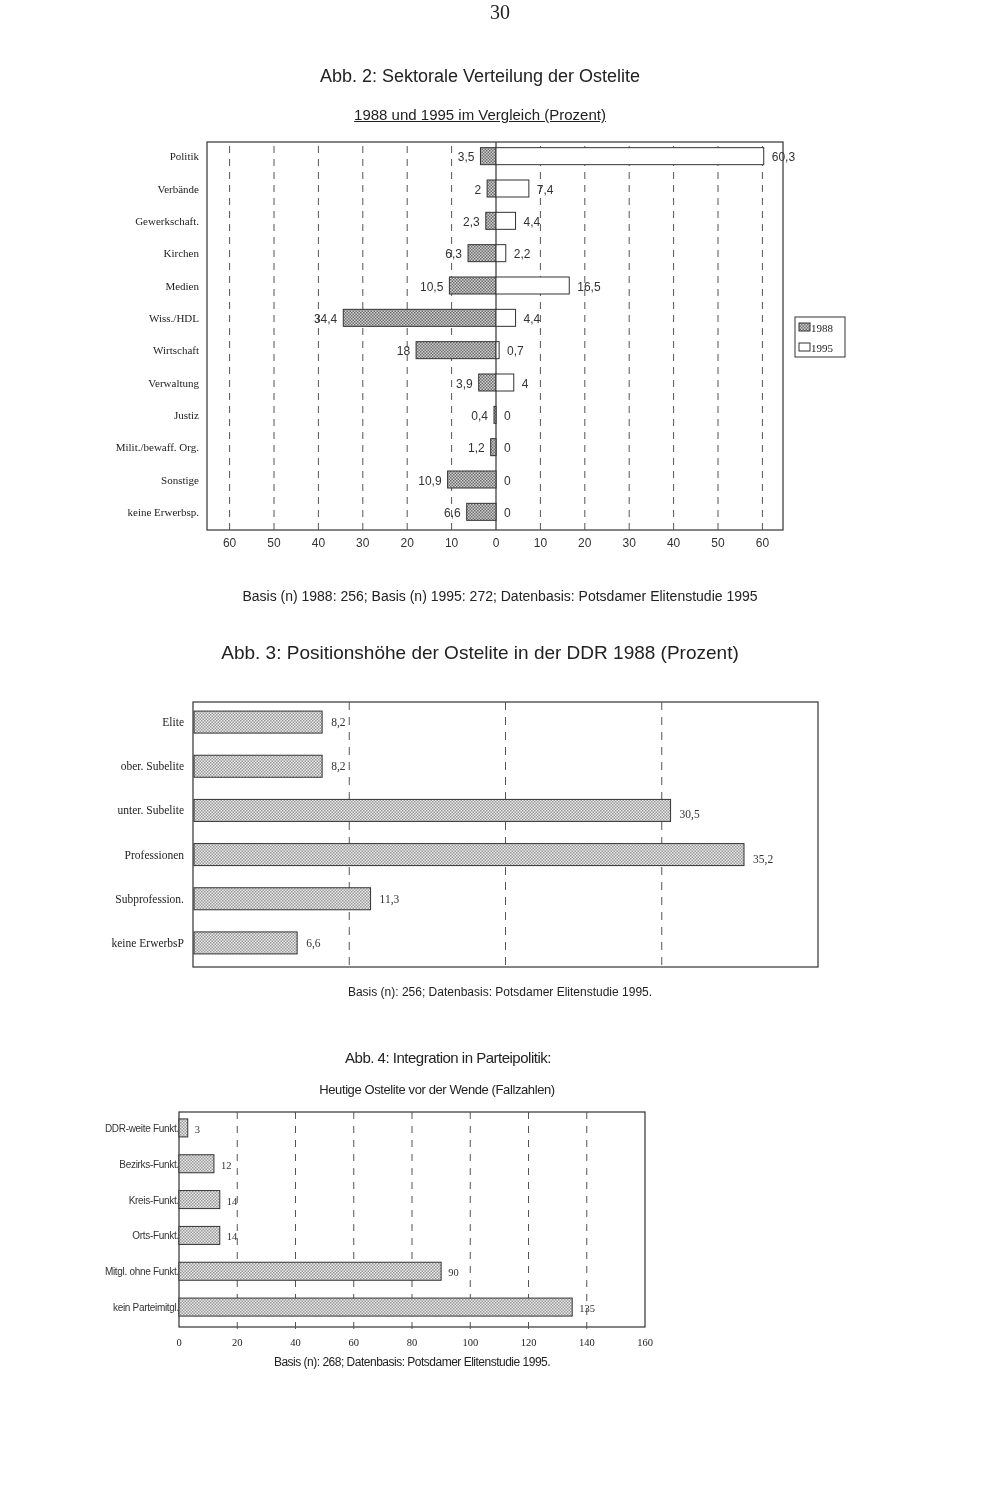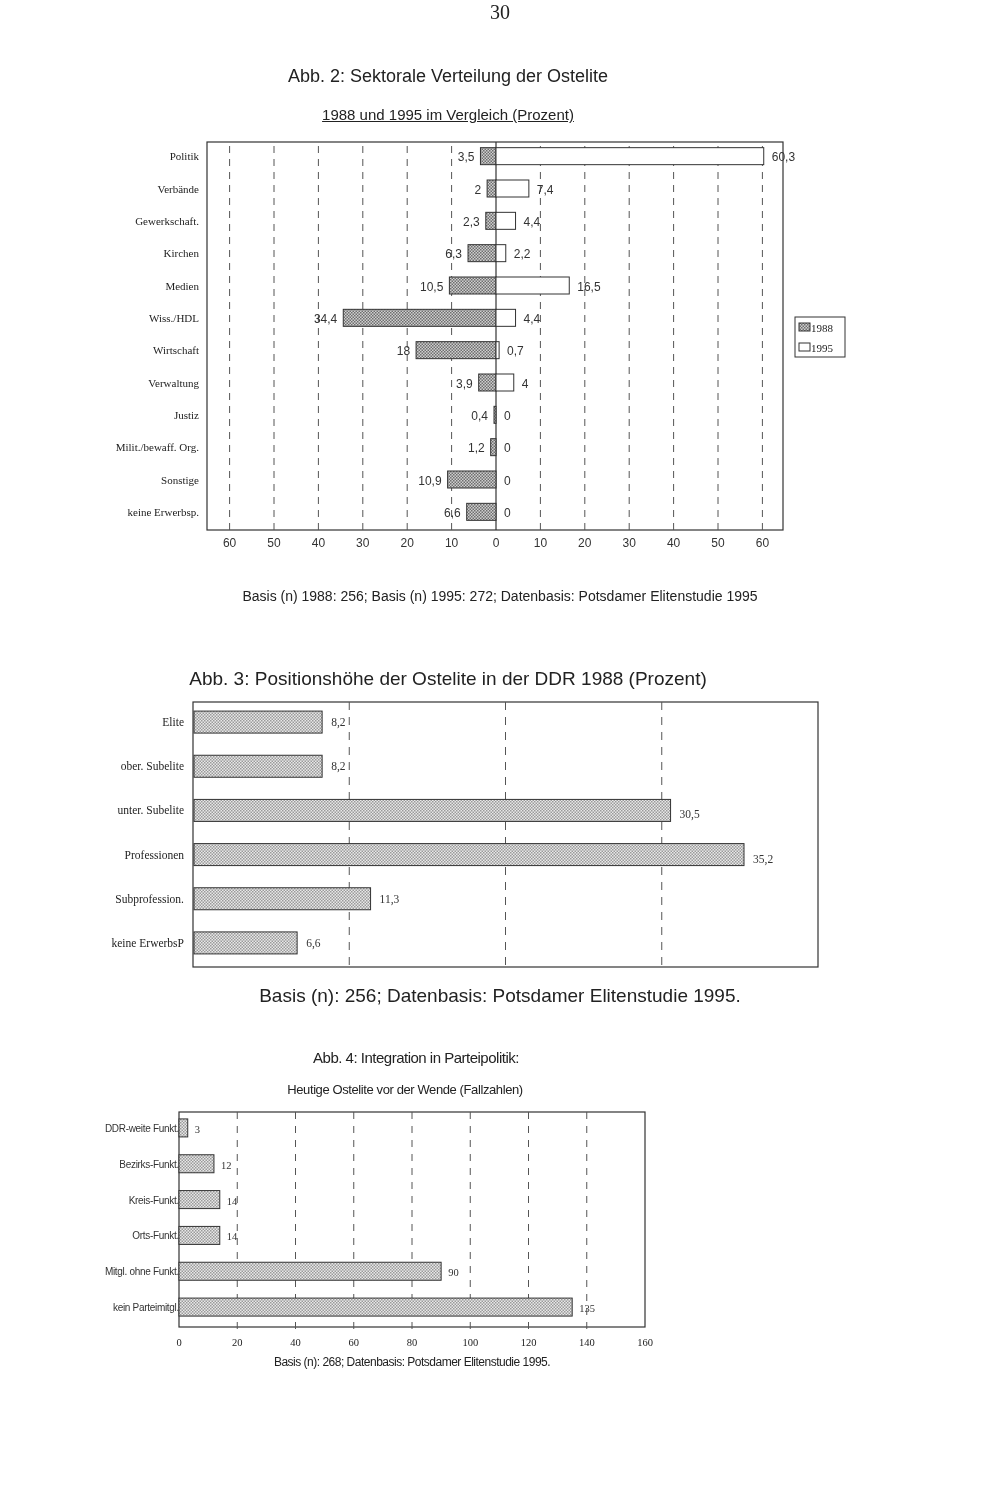--- a/index.html
+++ b/index.html
@@ -1,18 +1,18 @@
 <!DOCTYPE html>
 <html><head>
 <meta charset="utf-8">
 <style>
   html, body { margin: 0; padding: 0; background: #ffffff; }
   body { width: 1000px; height: 1503px; position: relative; overflow: hidden; }
   .page-number { position: absolute; top: 0; left: 0; width: 1000px; text-align: center; font-family: "Liberation Serif", serif; font-size: 20px; color: #222; line-height: 24px; }
-  .fig-title { position: absolute; left: 0; width: 896px; text-align: center; font-family: "Liberation Sans", sans-serif; color: #222; }
+  .fig-title { position: absolute; left: 0; width: 896px; text-align: center; font-family: "Liberation Sans", sans-serif; color: #222; padding-left: 32px; }
   .fig-note { position: absolute; left: 0; width: 1000px; text-align: center; font-family: "Liberation Sans", sans-serif; color: #222; }
   svg { position: absolute; left: 0; overflow: visible; }
   .cat-serif { font-family: "Liberation Serif", serif; fill: #222; }
   .tick-sans { font-family: "Liberation Sans", sans-serif; fill: #333; }
   .val-sans { font-family: "Liberation Sans", sans-serif; fill: #333; }
   .val-serif { font-family: "Liberation Serif", serif; fill: #333; }
 </style>
 </head>
 <body>
 
@@ -112,21 +112,21 @@
     <text x="460.696" y="516.8333333333334" text-anchor="end" font-size="12" class="val-sans">6,6</text>
     <text x="504" y="516.8333333333334" text-anchor="start" font-size="12" class="val-sans">0</text>
     <rect x="795" y="317" width="50" height="40" fill="#fff" stroke="#333333" stroke-width="1"></rect>
     <rect x="799" y="323" width="11" height="8" fill="url(#hatch1)" stroke="#333333" stroke-width="1"></rect>
     <text x="811" y="332" font-size="11" class="cat-serif">1988</text>
     <rect x="799" y="343" width="11" height="8" fill="#fff" stroke="#333333" stroke-width="1"></rect>
     <text x="811" y="352" font-size="11" class="cat-serif">1995</text>
   </svg>
 <div class="fig-note" style="top:588px;font-size:14px;">Basis (n) 1988: 256; Basis (n) 1995: 272; Datenbasis: Potsdamer Elitenstudie 1995</div>
 
-<div class="fig-title" style="top:668px;font-size:19px;">Abb. 3: Positionshöhe der Ostelite in der DDR 1988 (Prozent)</div>
+<div class="fig-title" style="top:642px;font-size:19px;">Abb. 3: Positionshöhe der Ostelite in der DDR 1988 (Prozent)</div>
 <svg id="chart3" width="1000" height="1000" style="top:0;">
     <defs>
       <pattern id="hatch3" width="3" height="3" patternUnits="userSpaceOnUse">
         <rect width="3" height="3" fill="#e8e8e8"></rect>
         <rect width="1.5" height="1.5" fill="#9a9a9a"></rect>
         <rect x="1.5" y="1.5" width="1.5" height="1.5" fill="#9a9a9a"></rect>
       </pattern>
     </defs>
     <rect x="193" y="702" width="625" height="265" fill="none" stroke="#333333" stroke-width="1.2"></rect>
     <line x1="349.25" x2="349.25" y1="702" y2="967" stroke="#555" stroke-width="1" stroke-dasharray="8,7"></line>
@@ -144,21 +144,21 @@
     <text x="184" y="858.5833333333333" text-anchor="end" font-size="11.5" class="cat-serif">Professionen</text>
     <rect x="194" y="843.5833333333333" width="550" height="22" fill="url(#hatch3)" stroke="#333333" stroke-width="1"></rect>
     <text x="753" y="862.5833333333333" font-size="11.5" class="val-serif">35,2</text>
     <text x="184" y="902.75" text-anchor="end" font-size="11.5" class="cat-serif">Subprofession.</text>
     <rect x="194" y="887.75" width="176.5625" height="22" fill="url(#hatch3)" stroke="#333333" stroke-width="1"></rect>
     <text x="379.5625" y="902.75" font-size="11.5" class="val-serif">11,3</text>
     <text x="184" y="946.9166666666666" text-anchor="end" font-size="11.5" class="cat-serif">keine ErwerbsP</text>
     <rect x="194" y="931.9166666666666" width="103.125" height="22" fill="url(#hatch3)" stroke="#333333" stroke-width="1"></rect>
     <text x="306.125" y="946.9166666666666" font-size="11.5" class="val-serif">6,6</text>
   </svg>
-<div class="fig-note" style="top:985px;font-size:19px;">Basis (n): 256; Datenbasis: Potsdamer Elitenstudie 1995.</div>
+<div class="fig-note" style="top:985px;font-size:12px;">Basis (n): 256; Datenbasis: Potsdamer Elitenstudie 1995.</div>
 
 <div class="fig-title" style="top:1049px;font-size:15px;letter-spacing:-0.5px;left:-32px;">Abb. 4: Integration in Parteipolitik:</div>
 <div class="fig-title" style="top:1082px;font-size:13px;letter-spacing:-0.4px;left:-43px;">Heutige Ostelite vor der Wende (Fallzahlen)</div>
 <svg id="chart4" width="1000" height="1400" style="top:0;">
     <defs>
       <pattern id="hatch4" width="3" height="3" patternUnits="userSpaceOnUse">
         <rect width="3" height="3" fill="#e8e8e8"></rect>
         <rect width="1.5" height="1.5" fill="#9a9a9a"></rect>
         <rect x="1.5" y="1.5" width="1.5" height="1.5" fill="#9a9a9a"></rect>
       </pattern>

